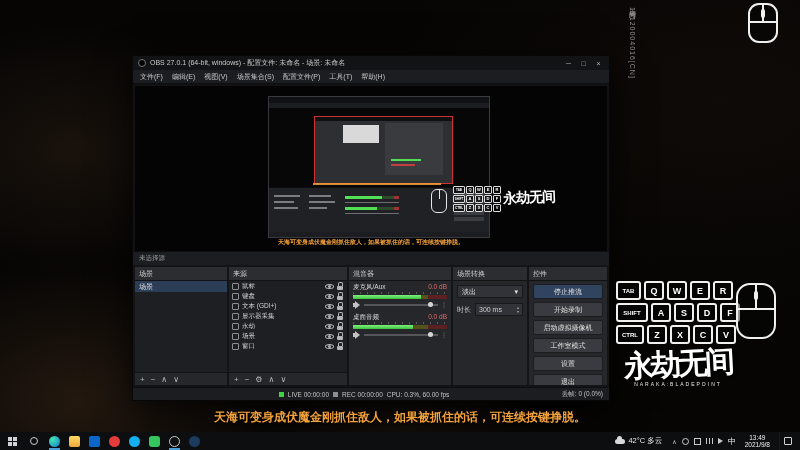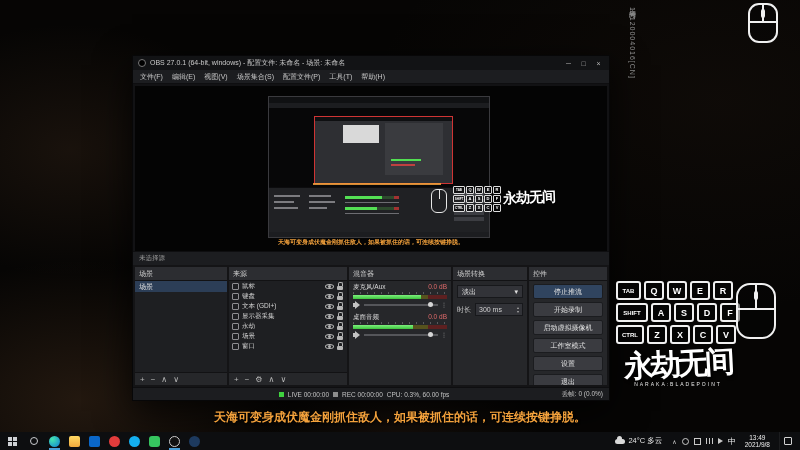--- a/index.html
+++ b/index.html
@@ -502,21 +502,21 @@
       <div class="tb-app running">
           <i class="ai ai-obs"></i>
         </div>
       <div class="tb-app">
           <i class="ai ai-steam"></i>
         </div>
     </div>
     <div class="tb-spacer"></div>
     <div class="tb-weather">
       <i class="cloud"></i>
-      <span>24°C 多云</span>
+      <span>42°C 多云</span>
     </div>
     <div class="tb-tray">
       <span class="tr-chev">∧</span>
       <i class="tri t-a"></i>
       <i class="tri t-b"></i>
       <i class="tri t-c"></i>
       <i class="tri t-d"></i>
       <span class="ime">中</span>
       <div class="clock">
         <div>13:49</div>

